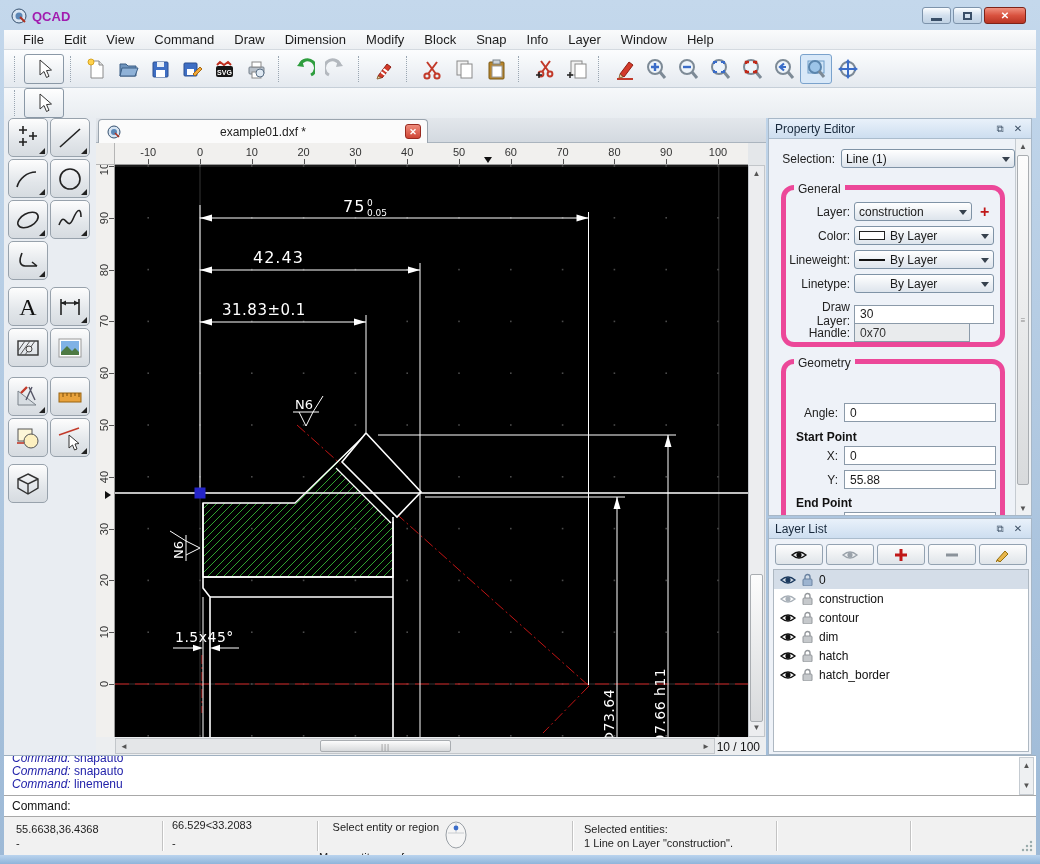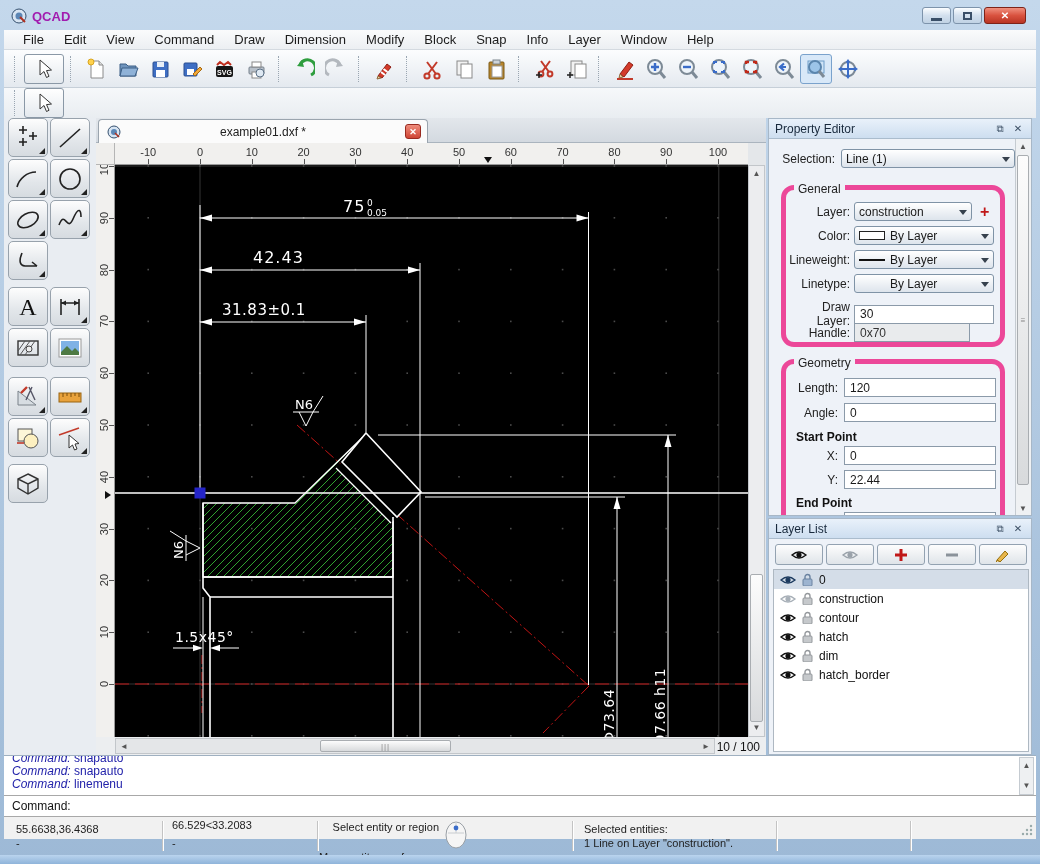--- a/index.html
+++ b/index.html
@@ -75,21 +75,21 @@
   .llist { position:absolute; background:#fff; border:1px solid #aeb8c2; overflow:hidden; }
   .lrow { height:19px; display:flex; align-items:center; padding-left:6px; gap:6px; font-size:12px; color:#111; }
   .lrow.sel { background:#d4dde8; }
 
   
   .cmdhist { left:4px; top:755px; width:1032px; height:40px; background:#fff; border-top:1px solid #9fb0c0; overflow:hidden; }
   .cline { position:absolute; left:8px; font-size:12px; color:#2222aa; white-space:pre; }
   .cline i { font-style:italic; }
   .cmdscroll { position:absolute; right:2px; top:1px; width:15px; height:38px; background:#eef0f2; border:1px solid #c5cbd1; }
   .cmdline { left:4px; top:795px; width:1032px; height:22px; background:#fff; border-top:1px solid #a8a8a8; border-bottom:1px solid #a8a8a8; display:flex; align-items:center; padding-left:8px; font-size:12px; color:#111; }
-  .statusbar { left:4px; top:817px; width:1032px; height:22px; background:#f1f1f1; font-size:11px; color:#222; }
+  .statusbar { left:4px; top:817px; width:1032px; height:38px; background:#f1f1f1; font-size:11px; color:#222; }
   .ssep { position:absolute; top:4px; width:1px; height:30px; background:#c3c3c3; box-shadow:1px 0 0 #fff; }
   .bottomstrip { left:0; top:855px; width:1040px; height:9px; background:linear-gradient(#bad4ee,#8fb4da); }
 </style>
 </head>
 <body>
 
 <div class="abs titlebar">
   <svg class="abs" style="left:11px;top:8px" width="16" height="16">
     <circle cx="8" cy="8" r="7" fill="#d7e4f2" stroke="#35506e"></circle>
     <circle cx="8" cy="8" r="3.5" fill="#5b86b5"></circle>
@@ -779,43 +779,37 @@
     <div class="prow" style="left:0;top:133px;width:224px">
       <span class="plabel" style="width:64px">Handle:</span>
       <div class="tinput dis" style="width:116px;margin-left:4px">
           <span>0x70</span>
         </div>
     </div>
   </div>
 
   <div class="groupbox" style="left:12px;top:240px;width:224px;height:170px">
     <span class="legend">Geometry</span>
-    <div class="prow" style="left:0;top:14px;width:224px">
-      <span class="plabel" style="width:52px">Length:</span>
-      <div class="tinput" style="width:152px;margin-left:6px">
-          <span>120</span>
-        </div>
-    </div>
     <div class="prow" style="left:0;top:39px;width:224px">
       <span class="plabel" style="width:52px">Angle:</span>
       <div class="tinput" style="width:152px;margin-left:6px">
           <span>0</span>
         </div>
     </div>
     <span class="boldlabel abs" style="left:10px;top:66px;position:absolute">Start Point</span>
     <div class="prow" style="left:0;top:82px;width:224px">
       <span class="plabel" style="width:52px">X:</span>
       <div class="tinput" style="width:152px;margin-left:6px">
           <span>0</span>
         </div>
     </div>
     <div class="prow" style="left:0;top:106px;width:224px">
       <span class="plabel" style="width:52px">Y:</span>
       <div class="tinput" style="width:152px;margin-left:6px">
-          <span>22.44</span>
+          <span>55.88</span>
         </div>
     </div>
     <span class="boldlabel" style="left:10px;top:132px;position:absolute">End Point</span>
     <div class="prow" style="left:0;top:148px;width:224px">
       <span class="plabel" style="width:52px">X:</span>
       <div class="tinput" style="width:152px;margin-left:6px">
           <span>120</span>
         </div>
     </div>
   </div>
@@ -899,32 +893,32 @@
     </div>
     <div class="lrow">
       <svg width="16" height="12">
           <path d="M1 6 Q8 0 15 6 Q8 12 1 6 Z" fill="none" stroke="#111" stroke-width="1.4"></path>
           <circle cx="8" cy="6" r="2.6" fill="#111"></circle>
         </svg>
       <svg width="11" height="13">
           <rect x="1" y="6" width="9" height="7" rx="1" fill="#c6c9cc" stroke="#94989c"></rect>
           <path d="M3 6 V4 a2.5 2.5 0 0 1 5 0 V6" fill="none" stroke="#94989c" stroke-width="1.4"></path>
         </svg>
-      <span>hatch</span>
+      <span>dim</span>
     </div>
     <div class="lrow">
       <svg width="16" height="12">
           <path d="M1 6 Q8 0 15 6 Q8 12 1 6 Z" fill="none" stroke="#111" stroke-width="1.4"></path>
           <circle cx="8" cy="6" r="2.6" fill="#111"></circle>
         </svg>
       <svg width="11" height="13">
           <rect x="1" y="6" width="9" height="7" rx="1" fill="#c6c9cc" stroke="#94989c"></rect>
           <path d="M3 6 V4 a2.5 2.5 0 0 1 5 0 V6" fill="none" stroke="#94989c" stroke-width="1.4"></path>
         </svg>
-      <span>dim</span>
+      <span>hatch</span>
     </div>
     <div class="lrow">
       <svg width="16" height="12">
           <path d="M1 6 Q8 0 15 6 Q8 12 1 6 Z" fill="none" stroke="#111" stroke-width="1.4"></path>
           <circle cx="8" cy="6" r="2.6" fill="#111"></circle>
         </svg>
       <svg width="11" height="13">
           <rect x="1" y="6" width="9" height="7" rx="1" fill="#c6c9cc" stroke="#94989c"></rect>
           <path d="M3 6 V4 a2.5 2.5 0 0 1 5 0 V6" fill="none" stroke="#94989c" stroke-width="1.4"></path>
         </svg>

